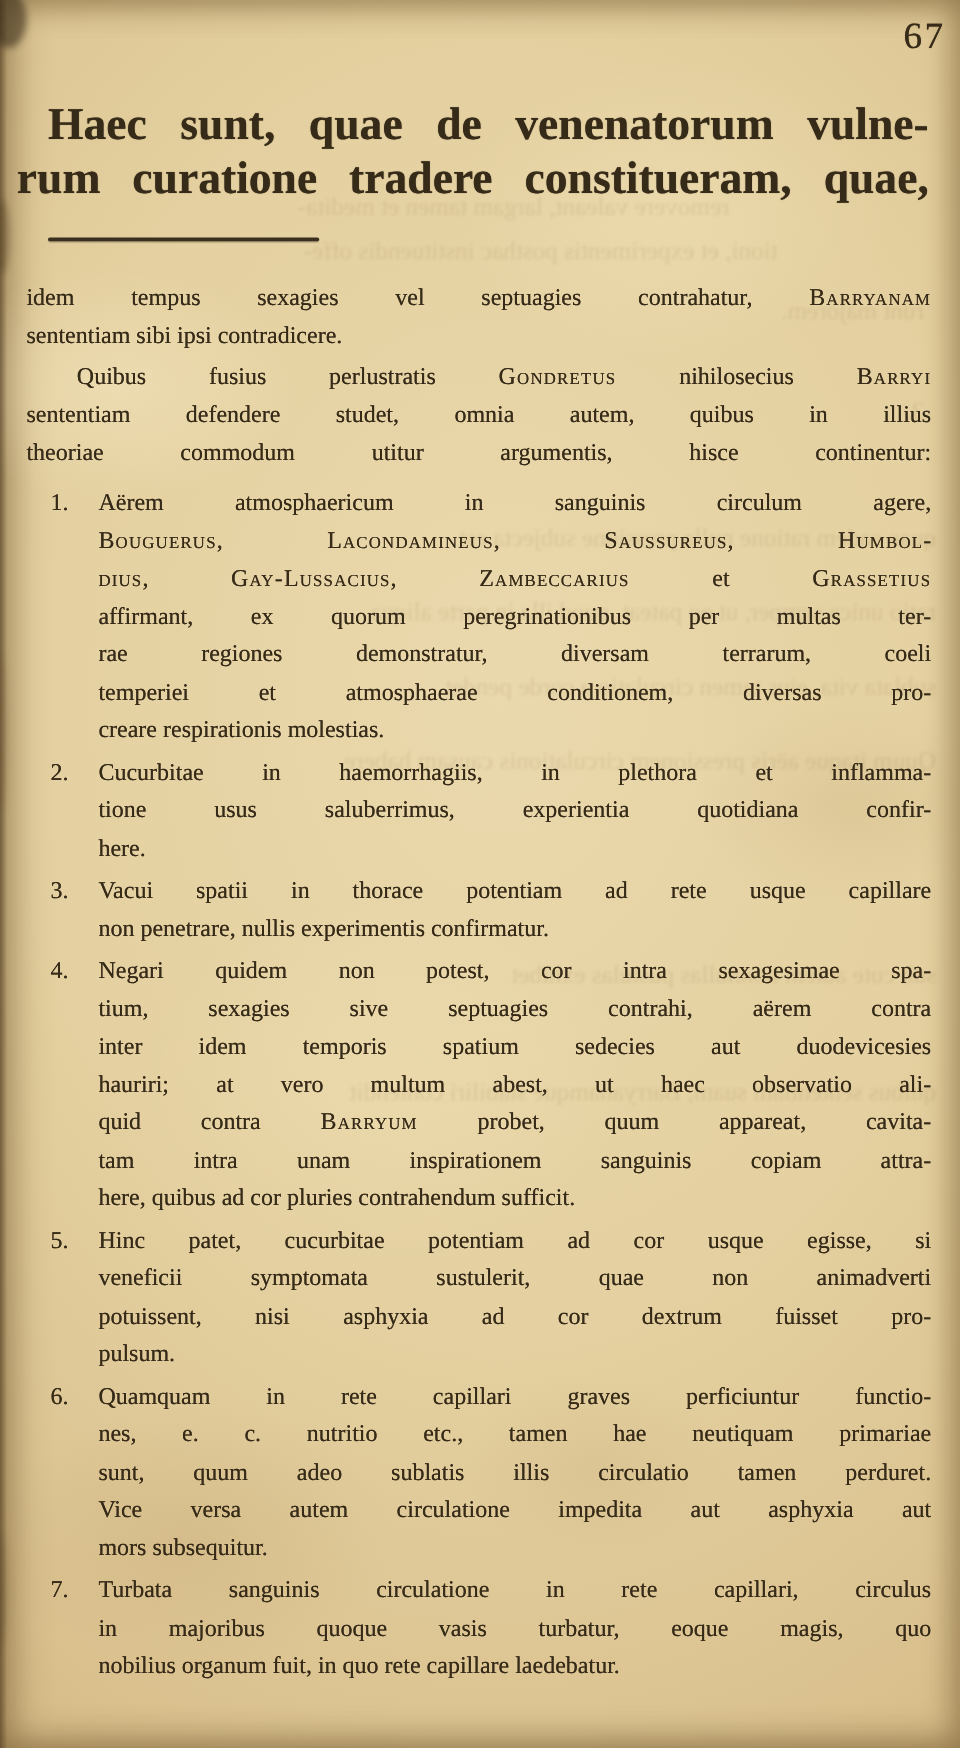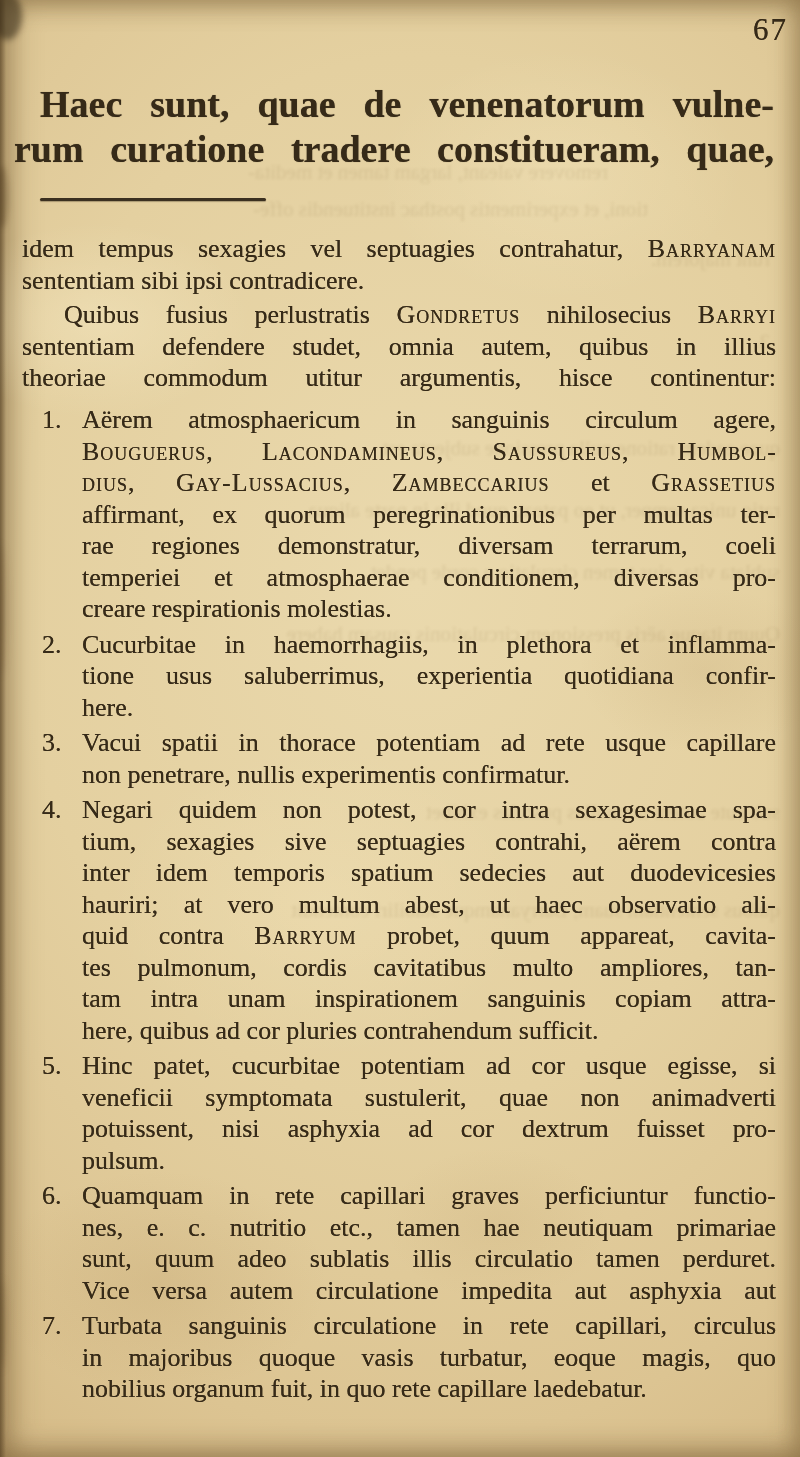--- a/index.html
+++ b/index.html
@@ -38,21 +38,21 @@
   .heading{position:absolute;left:14px;right:26px;top:82px;
     font-size:38px;font-weight:700;line-height:45px;
     text-shadow:0 0 .7px rgba(44,33,16,.8);}
   .heading .line{text-align:justify;text-align-last:justify;}
   .heading .line:first-child{text-indent:26px;}
 
   .rule{position:absolute;left:40px;top:198px;width:226px;height:3px;
     background:#3b3020;border-radius:2px;
     box-shadow:0 1px 1px rgba(59,48,32,.35);}
 
-  .bodytext{font-size:26px;line-height:31.5px;text-shadow:0 0 .55px rgba(44,33,16,.8);}
+  .bodytext{font-size:20px;line-height:31.5px;text-shadow:0 0 .55px rgba(44,33,16,.8);}
   .intro{position:absolute;left:22px;right:24px;top:233px;}
   .para.indent .line:first-child{text-indent:42px;}
   .para + .para{margin-top:3px;}
 
   .list{position:absolute;left:22px;right:24px;top:404px;}
   .item{display:flex;margin-bottom:4px;}
   .num{flex:0 0 60px;width:60px;box-sizing:border-box;padding-left:20px;}
   .itext{flex:1;min-width:0;}
 
   .line{text-align:justify;text-align-last:justify;}
@@ -130,41 +130,41 @@
         </div>
       </div>
       <div class="item">
         <div class="num">4.</div>
         <div class="itext">
           <div class="line">Negari quidem non potest, cor intra sexagesimae spa-</div>
           <div class="line">tium, sexagies sive septuagies contrahi, aërem contra</div>
           <div class="line">inter idem temporis spatium sedecies aut duodevicesies</div>
           <div class="line">hauriri; at vero multum abest, ut haec observatio ali-</div>
           <div class="line">quid contra <span class="sc">Barryum</span> probet, quum appareat, cavita-</div>
-          <div class="line">tes pulmonum, cordis cavitatibus multo ampliores, tan-</div>
           <div class="line">tam intra unam inspirationem sanguinis copiam attra-</div>
           <div class="line last">here, quibus ad cor pluries contrahendum sufficit.</div>
         </div>
       </div>
       <div class="item">
         <div class="num">5.</div>
         <div class="itext">
           <div class="line">Hinc patet, cucurbitae potentiam ad cor usque egisse, si</div>
           <div class="line">veneficii symptomata sustulerit, quae non animadverti</div>
           <div class="line">potuissent, nisi asphyxia ad cor dextrum fuisset pro-</div>
           <div class="line last">pulsum.</div>
         </div>
       </div>
       <div class="item">
         <div class="num">6.</div>
         <div class="itext">
           <div class="line">Quamquam in rete capillari graves perficiuntur functio-</div>
           <div class="line">nes, e. c. nutritio etc., tamen hae neutiquam primariae</div>
           <div class="line">sunt, quum adeo sublatis illis circulatio tamen perduret.</div>
           <div class="line">Vice versa autem circulatione impedita aut asphyxia aut</div>
+          <div class="line last">mors subsequitur.</div>
         </div>
       </div>
       <div class="item">
         <div class="num">7.</div>
         <div class="itext">
           <div class="line">Turbata sanguinis circulatione in rete capillari, circulus</div>
           <div class="line">in majoribus quoque vasis turbatur, eoque magis, quo</div>
           <div class="line last">nobilius organum fuit, in quo rete capillare laedebatur.</div>
         </div>
       </div>

